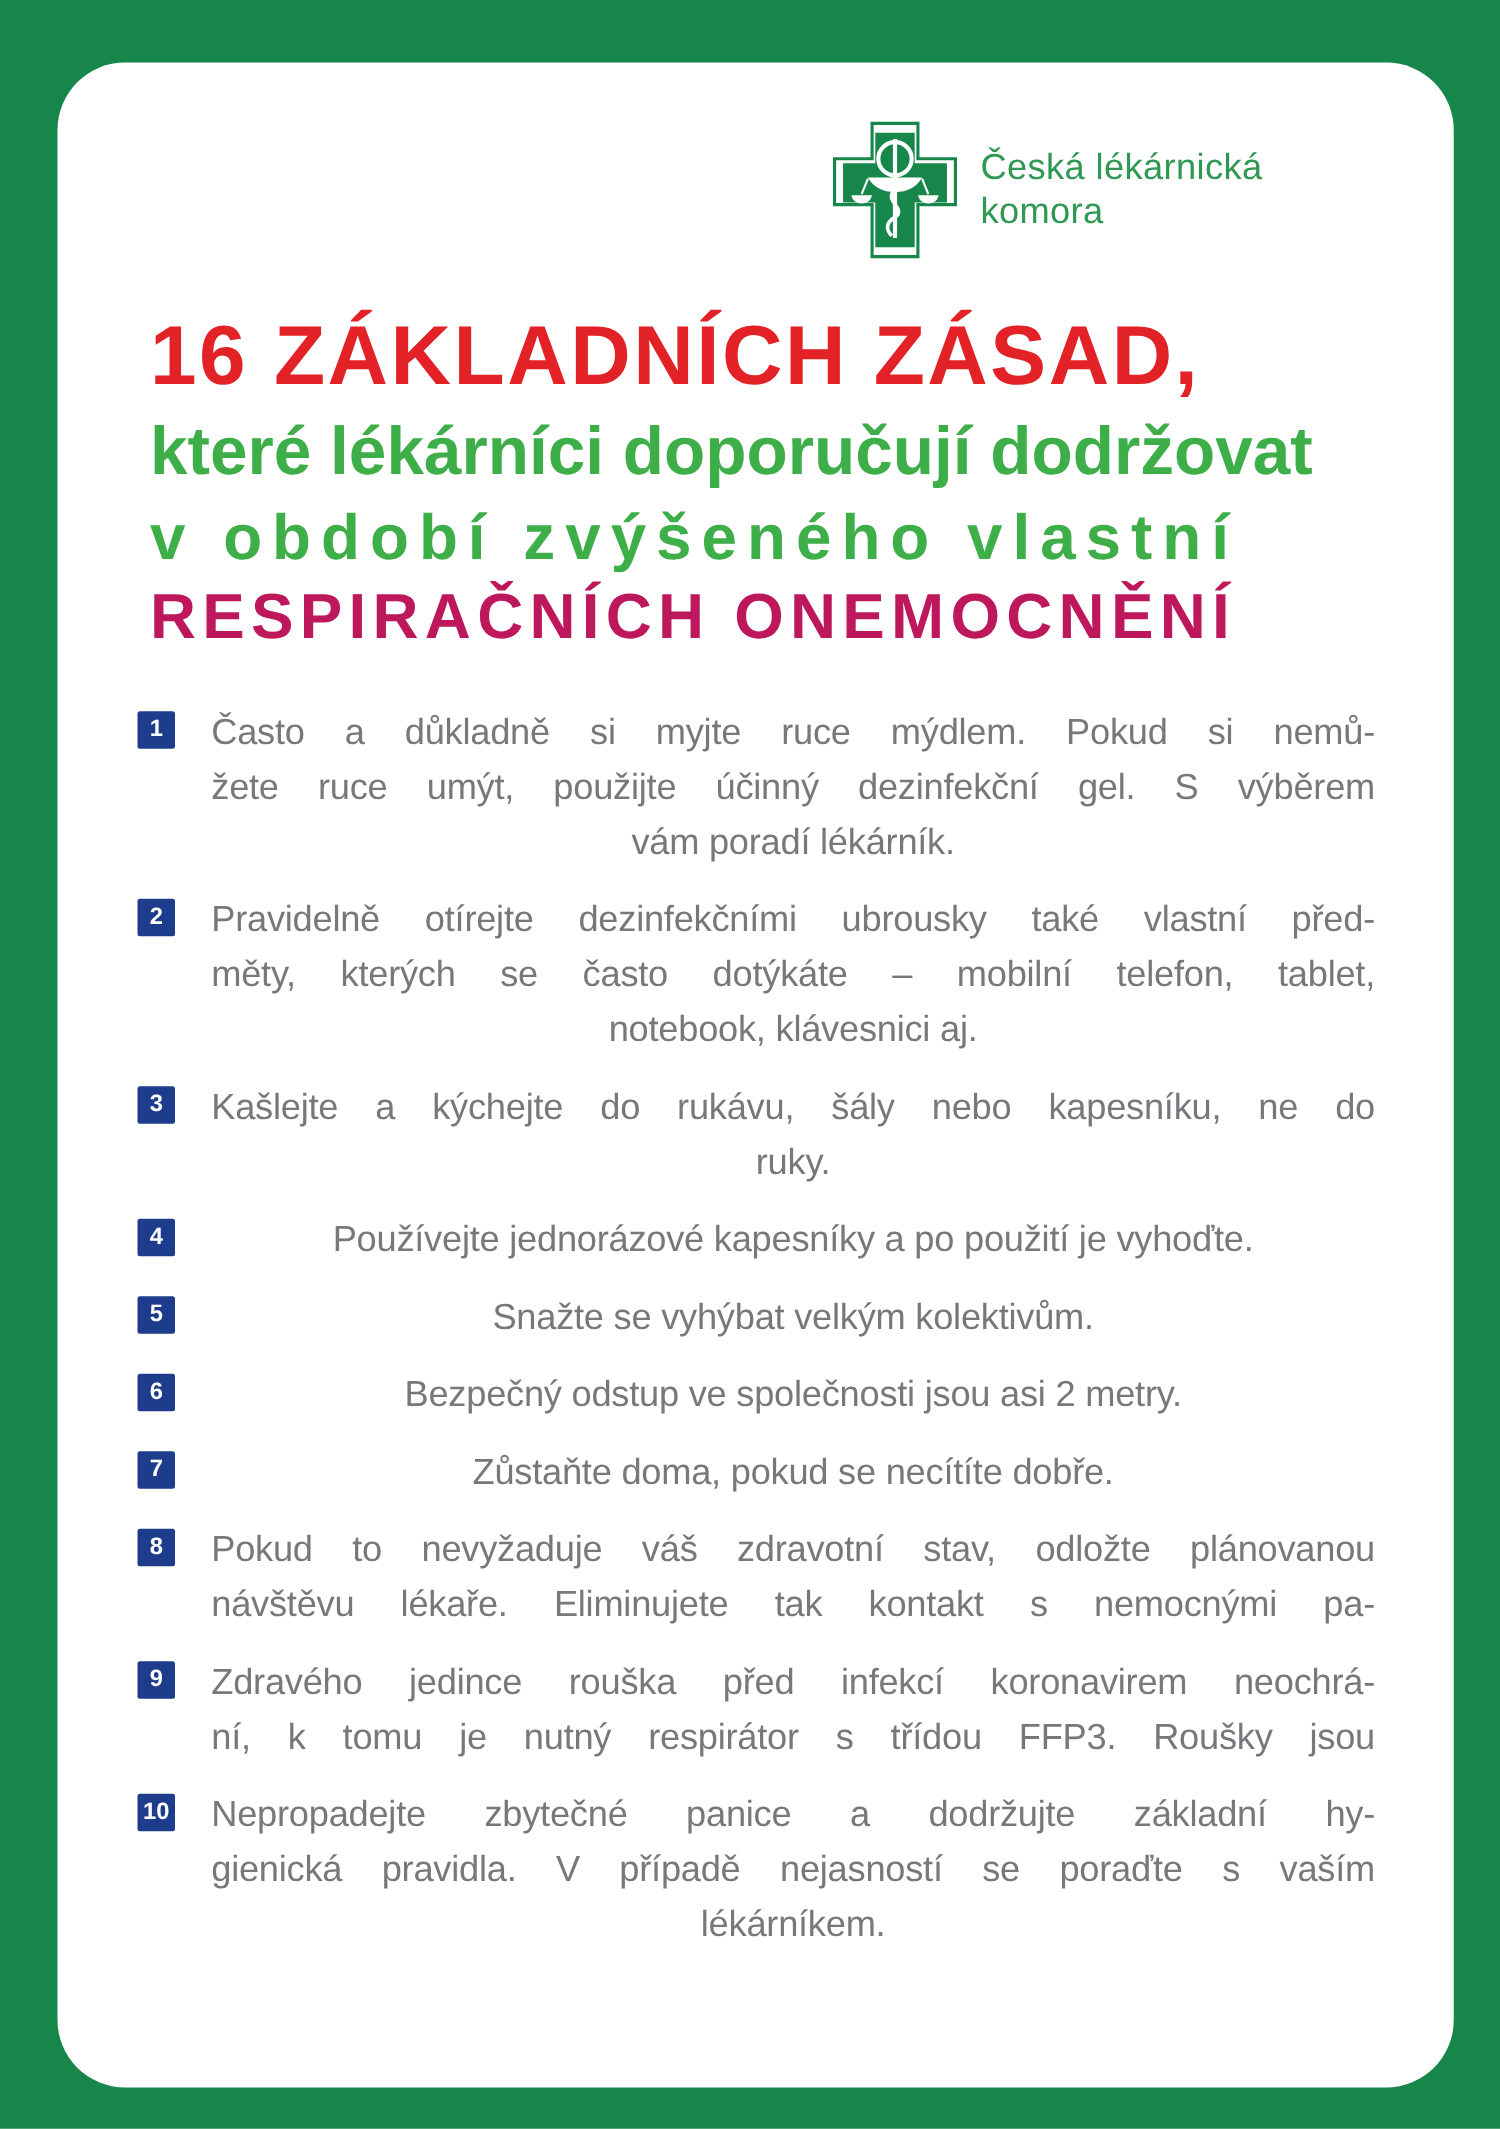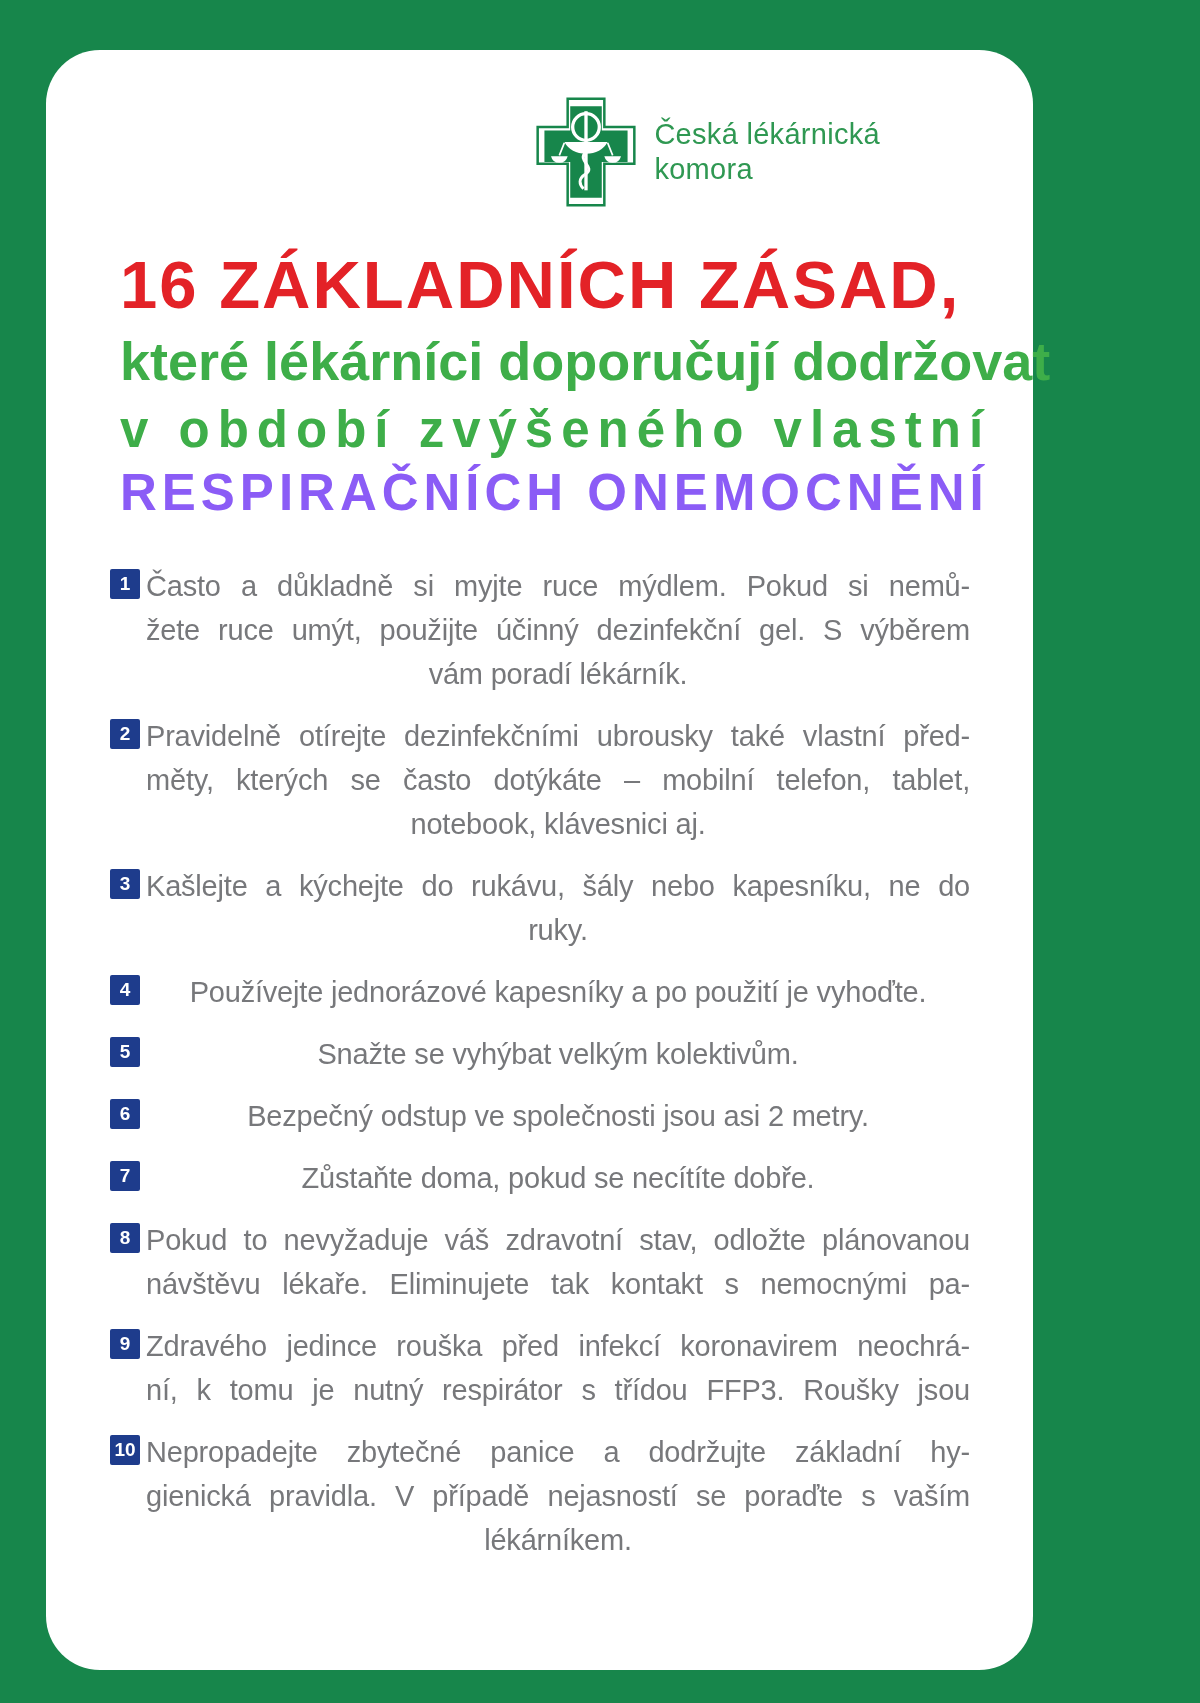--- a/index.html
+++ b/index.html
@@ -4,45 +4,45 @@
 <style>
   html,body { margin:0; padding:0; }
   body {
     width:1200px; height:1703px; position:relative;
     background:#17864B;
     font-family:"Liberation Sans", sans-serif;
     overflow:hidden;
   }
   .sheet {
     position:absolute; left:46px; top:50px;
-    width:987px; height:1620px;
+    width:1117px; height:1620px;
     background:#ffffff; border-radius:54px;
     box-sizing:border-box;
     padding:0 63px 16px 64px;
   }
   
   .logo { display:flex; align-items:center; gap:18px; width:fit-content; margin:46px 90px 0 auto; }
   .logo-cross { display:block; }
   .logo-text { color:#2F9852; font-size:29px; line-height:35px; letter-spacing:0.3px; }
   
   .title { margin:40px 0 0 10px; width:982px; }
   .t-red { color:#E32227; font-weight:bold; font-size:67px; line-height:74px; letter-spacing:2px; white-space:nowrap; }
   .t-g1  { color:#3EAE49; font-size:54px; line-height:62px; margin-top:8px; white-space:nowrap;font-weight:bold; }
   .t-g2  { color:#3EAE49; font-weight:bold; font-size:51px; line-height:60px; margin-top:8px; letter-spacing:8px; white-space:nowrap; }
-  .t-g3  { color:#8b5cf6; font-weight:bold; font-size:51px; line-height:58px; margin-top:4px; letter-spacing:5px; white-space:nowrap; }
+  .t-g3  { color:#be185d; font-weight:bold; font-size:51px; line-height:58px; margin-top:4px; letter-spacing:5px; white-space:nowrap; }
   
   .list { margin-top:42px; }
   .item { display:flex; align-items:flex-start; margin-bottom:18px; }
   .badge {
     flex:0 0 30px; height:30px; margin-top:5px;
     background:#1E3C8C; border-radius:2px;
     color:#fff; font-size:19px; font-weight:bold;
     display:flex; align-items:center; justify-content:center;
   }
-  .itext { margin-left:6px; width:946px; color:#77787B; font-size:29px; line-height:44px; letter-spacing:-0.2px; }
+  .itext { margin-left:29px; width:946px; color:#77787B; font-size:29px; line-height:44px; letter-spacing:-0.2px; }
   .jline { text-align:justify; text-align-last:justify; white-space:nowrap; overflow:visible; }
   .jlast { text-align:center; white-space:nowrap; }
 </style>
 </head>
 <body>
 
 <div class="sheet">
 
   <div class="logo">
     <svg class="logo-cross" width="100" height="112" viewBox="0 0 120 132" aria-hidden="true">

